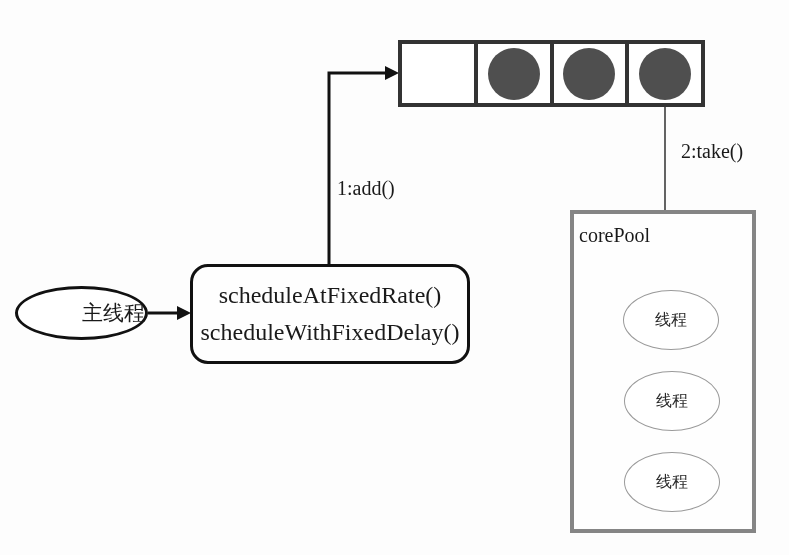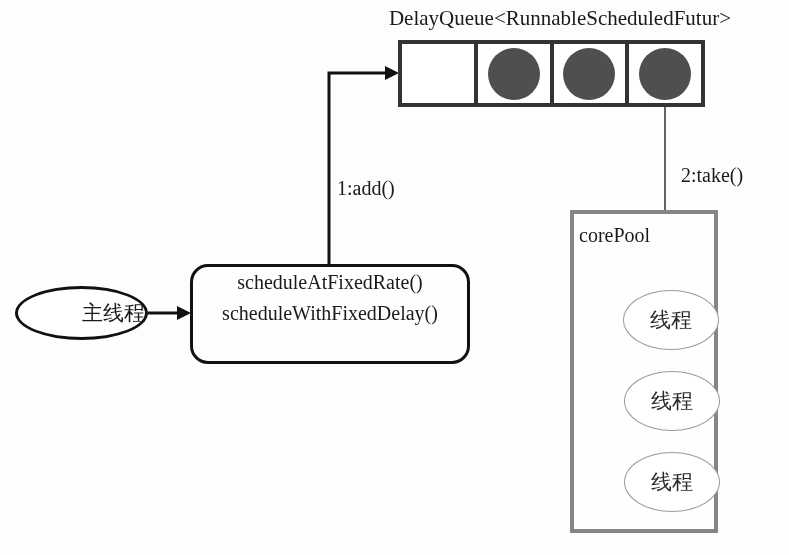--- a/index.html
+++ b/index.html
@@ -42,21 +42,21 @@
     background: #4f4f4f;
     display: none;
   }
   .queue-cell.filled .task-circle { display: block; }
 
   
   .edge-label {
     position: absolute; font-size: 20px; white-space: nowrap;
   }
   .label-add  { left: 337px; top: 177px; }
-  .label-take { left: 681px; top: 140px; margin-top: 24px; }
+  .label-take { left: 681px; top: 140px; }
 
   
   .main-thread {
     position: absolute; left: 15px; top: 286px;
     width: 133px; height: 54px;
     box-sizing: border-box;
     border: 3px solid #111111;
     border-radius: 50%;
     background: #ffffff;
     display: flex; align-items: center; justify-content: flex-end;
@@ -65,46 +65,46 @@
 
   
   .scheduler-box {
     position: absolute; left: 190px; top: 264px;
     width: 280px; height: 100px;
     box-sizing: border-box;
     border: 3px solid #111111;
     border-radius: 18px;
     background: #fefefe;
     display: flex; flex-direction: column;
-    align-items: center; 
-    font-size: 20px; line-height: 1.55;
+    align-items: center; justify-content: center;
+    font-size: 24px; line-height: 1.55;
     text-align: center;
   }
 
   
   .core-pool {
     position: absolute; left: 570px; top: 210px;
-    width: 148px; height: 323px;
+    width: 186px; height: 323px;
     box-sizing: border-box;
     border: 4px solid #858585;
     background: #fefefe;
   }
   .core-pool-label {
     position: absolute; left: 5px; top: 10px;
     font-size: 20px;
   }
   .thread-ellipse {
     position: absolute;
     width: 96px; height: 60px;
     box-sizing: border-box;
     border: 1px solid #9a9a9a;
     border-radius: 50%;
     background: #ffffff;
     display: flex; align-items: center; justify-content: center;
-    font-size: 21px; color: #2a2a2a; text-align: right;
+    font-size: 16px; color: #2a2a2a; text-align: right;
   }
   .thread-1 { left: 49px; top: 76px;  }
   .thread-2 { left: 50px; top: 157px; }
   .thread-3 { left: 50px; top: 238px; }
 </style>
 </head>
 <body>
 
 <div id="stage">
 
@@ -119,21 +119,20 @@
       <line x1="148" y1="313" x2="180" y2="313" stroke="#111111" stroke-width="3"></line>
       <polygon points="191,313 177,306 177,320" fill="#111111"></polygon>
     </g>
 
     <g>
       <line x1="665" y1="288" x2="665" y2="97" stroke="#222222" stroke-width="1.4"></line>
       <polygon points="665,87 658,103 672,103" fill="#111111"></polygon>
     </g>
   </svg>
 
-  <div class="queue-title">DelayQueue&lt;RunnableScheduledFutur&gt;</div>
 
   <div class="queue-box">
     <div class="queue-cell">
       
     </div>
     <div class="queue-cell filled">
       <div class="task-circle"></div>
     </div>
     <div class="queue-cell filled">
       <div class="task-circle"></div>

